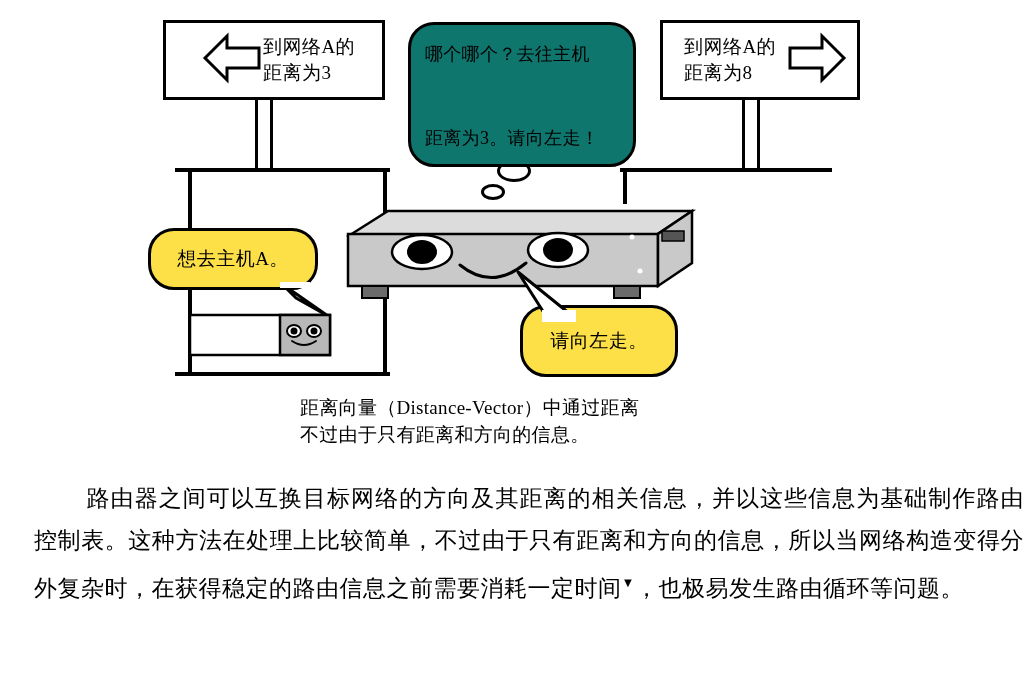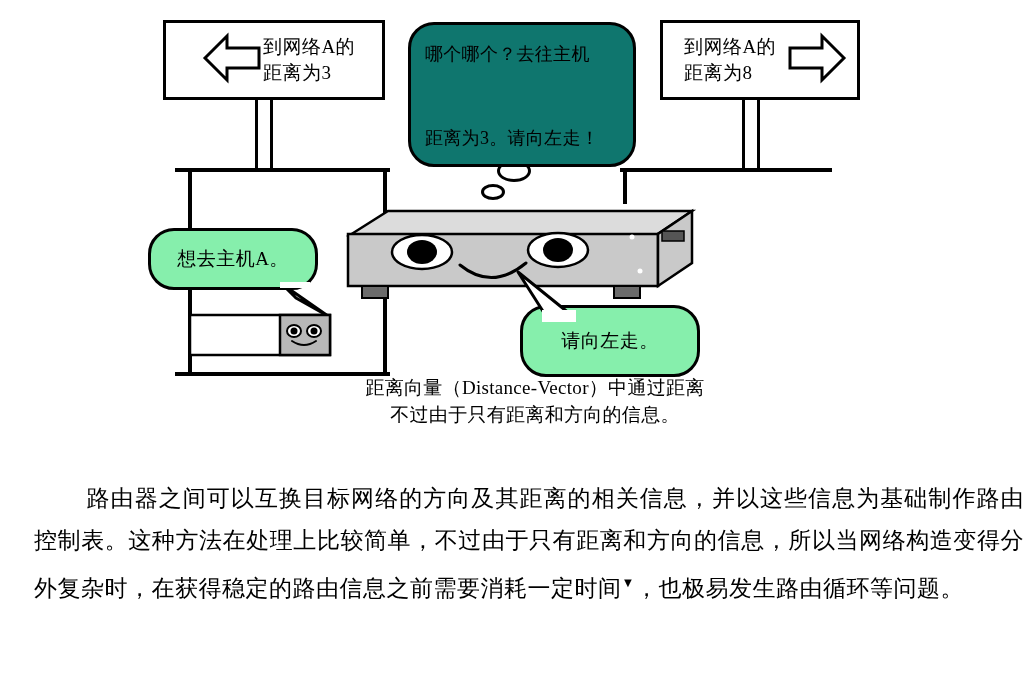--- a/index.html
+++ b/index.html
@@ -108,58 +108,57 @@
     box-sizing: border-box;
   }
   .bub-dot-1 { left: 497px; top: 160px; width: 34px; height: 22px; }
   .bub-dot-2 { left: 481px; top: 184px; width: 24px; height: 16px; }
 
   
   .speech {
     position: absolute;
     border: 3px solid #000;
     border-radius: 26px;
-    background: #86efac;
+    background: #fde047;
     box-sizing: border-box;
     display: flex;
     align-items: center;
     justify-content: center;
     text-align: center;
   }
   .speech-host {
     left: 148px;
     top: 228px;
     width: 170px;
     height: 62px;
   }
   .speech-router {
     left: 520px;
     top: 305px;
-    width: 180px;
+    width: 158px;
     height: 72px;
   }
   .speech-text {
     font-size: 19px;
     letter-spacing: 0.5px;
   }
   .tail { position: absolute; }
 
   
   #host { position: absolute; left: 188px; top: 313px; }
 
   
   #caption {
     position: absolute;
     left: 300px;
-    top: 374px;
+    top: 394px;
     width: 470px;
     font-size: 19px;
     line-height: 27px;
     letter-spacing: 0.3px;
-    text-align: center;
   }
 
   
   #bodytext {
     position: absolute;
     left: 18px;
     top: 478px;
     width: 990px;
     font-size: 23px;
     line-height: 42px;

